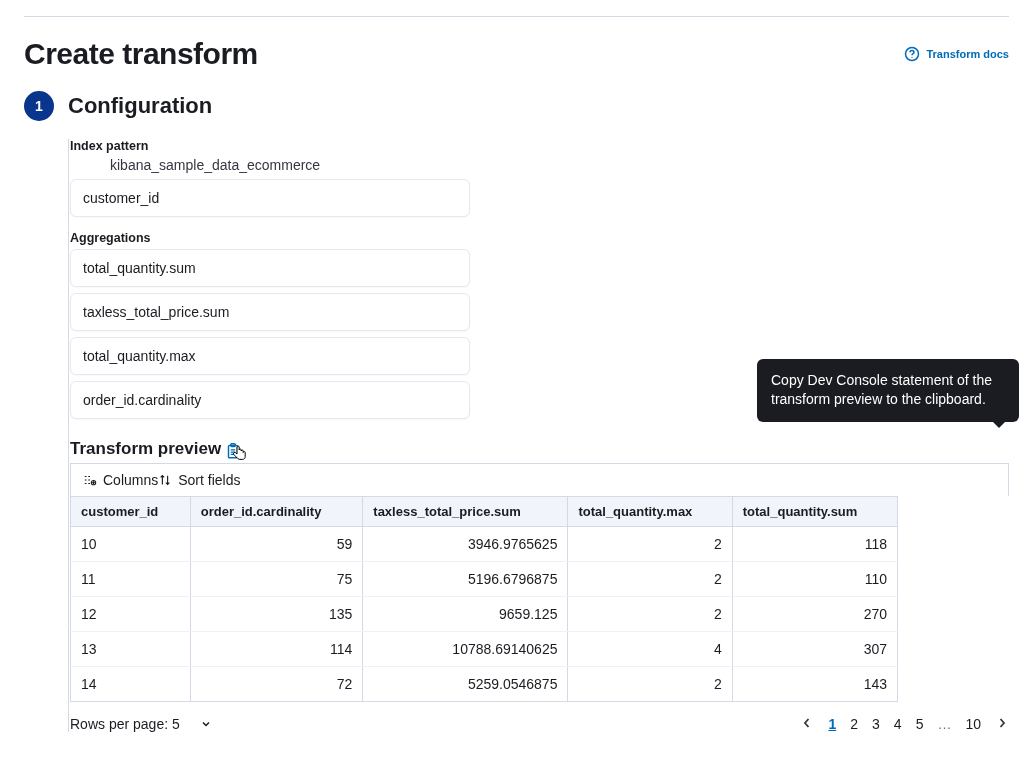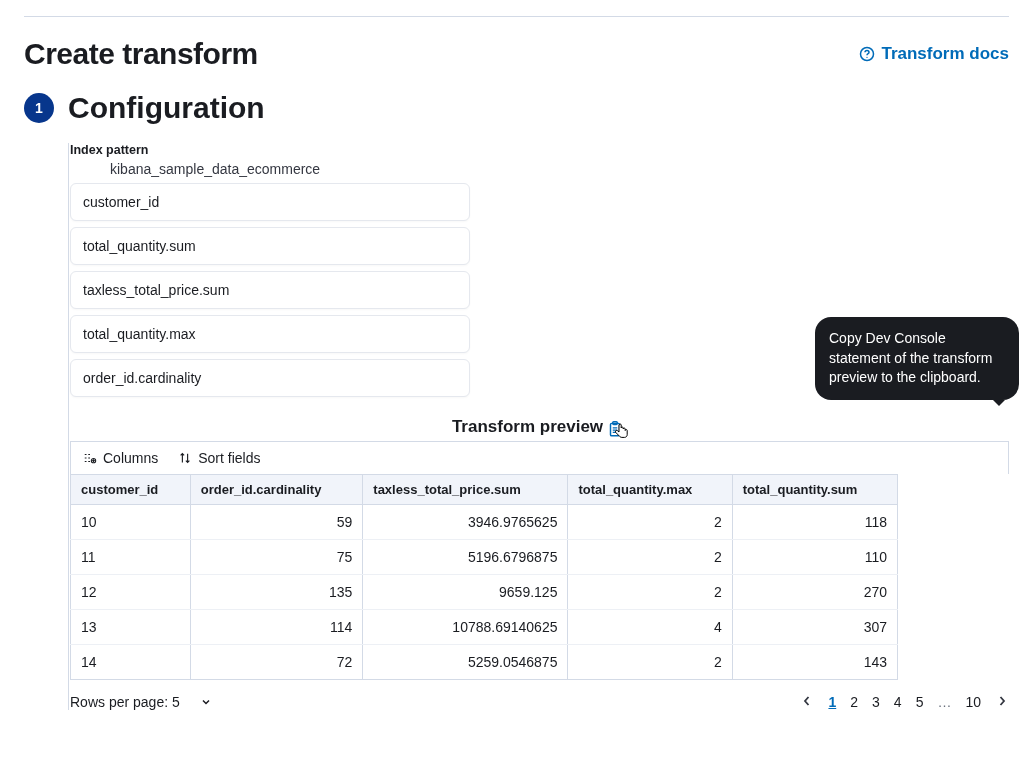--- a/index.html
+++ b/index.html
@@ -19,21 +19,21 @@
       margin-bottom: 20px;
     }
     .page-title {
       font-size: 30px;
       font-weight: 700;
       letter-spacing: -0.5px;
     }
     .docs-link {
       color: #006bb8;
       font-weight: 600;
-      font-size: 17px;
+      font-size: 11px;
       display: flex;
       align-items: center;
       gap: 6px;
       cursor: pointer;
     }
     .docs-link svg { width: 16px; height: 16px; }
     .step-row {
       display: flex;
       align-items: center;
       gap: 14px;
@@ -45,21 +45,21 @@
       border-radius: 50%;
       background: #07368c;
       color: #fff;
       display: flex;
       align-items: center;
       justify-content: center;
       font-weight: 600;
       font-size: 14px;
     }
     .step-title {
-      font-size: 30px;
+      font-size: 22px;
       font-weight: 700;
     }
     .content {
       margin-left: 44px;
       border-left: 1px solid #d3dae6;
       padding-left: 1px;
     }
     .inner { margin-left: 0; }
     .field-label {
       font-size: 12.5px;
@@ -80,21 +80,21 @@
       border-radius: 6px;
       padding: 10px 12px;
       font-size: 14px;
       width: 400px;
       margin-bottom: 6px;
       box-shadow: 0 1px 2px rgba(0,0,0,0.03);
     }
     .preview-section { margin-top: 20px; position: relative; }
     .preview-header {
       display: flex;
-      justify-content: center;
+      justify-content: flex-start;
       align-items: center;
     }
     .preview-title {
       font-size: 17px;
       font-weight: 700;
       margin-bottom: 4px;
     }
     .copy-btn {
       width: 24px;
       height: 24px;
@@ -105,41 +105,40 @@
       color: #006bb8;
       position: relative;
     }
     .tooltip {
       position: absolute;
       right: -10px;
       bottom: 310px;
       background: #1a1c21;
       color: #fff;
       padding: 12px 14px;
-      border-radius: 16px;
-      font-size: 14px;
-      width: 204px;
+      border-radius: 6px;
+      font-size: 14px;
+      width: 262px;
       line-height: 1.4;
     }
     .tooltip::after {
       content: '';
       position: absolute;
       bottom: -6px;
       right: 14px;
       border-left: 6px solid transparent;
       border-right: 6px solid transparent;
       border-top: 6px solid #1a1c21;
     }
     .toolbar {
       border: 1px solid #d3dae6;
       border-bottom: none;
       background: #fff;
       padding: 8px 12px;
       display: flex;
-      gap: 20px;
       font-size: 14px;
     }
     .toolbar-item {
       display: flex;
       align-items: center;
       gap: 6px;
       cursor: pointer;
     }
     .toolbar-item svg { width: 14px; height: 14px; }
     table {
@@ -220,20 +219,21 @@
 <div class="content">
     <div class="inner">
 
   <div class="field-label first">Index pattern</div>
   <div class="field-value">kibana_sample_data_ecommerce</div>
 
   <div id="group-by-list">
         <div class="chip">customer_id</div>
       </div>
 
+  <div class="field-label">Aggregations</div>
   <div id="agg-list">
         <div class="chip">total_quantity.sum</div>
         <div class="chip">taxless_total_price.sum</div>
         <div class="chip">total_quantity.max</div>
         <div class="chip">order_id.cardinality</div>
       </div>
 
   <div class="preview-section">
     <div class="tooltip">Copy Dev Console statement of the transform preview to the clipboard.</div>
 

